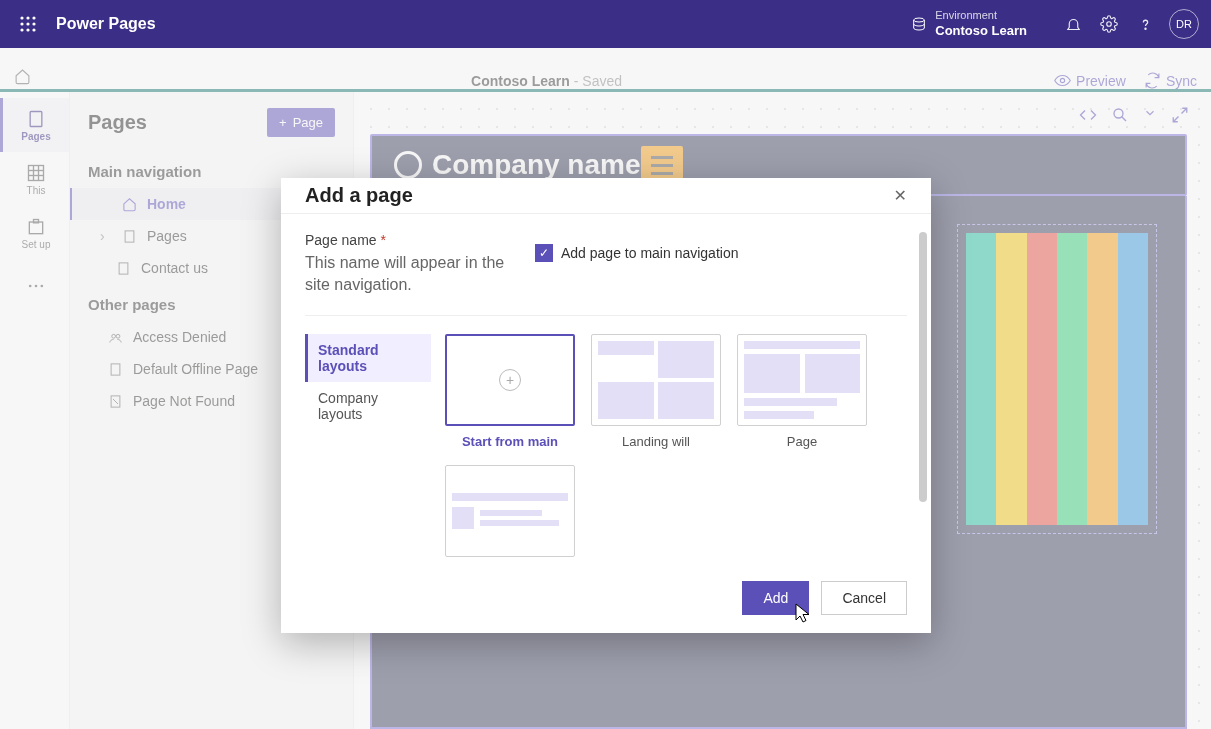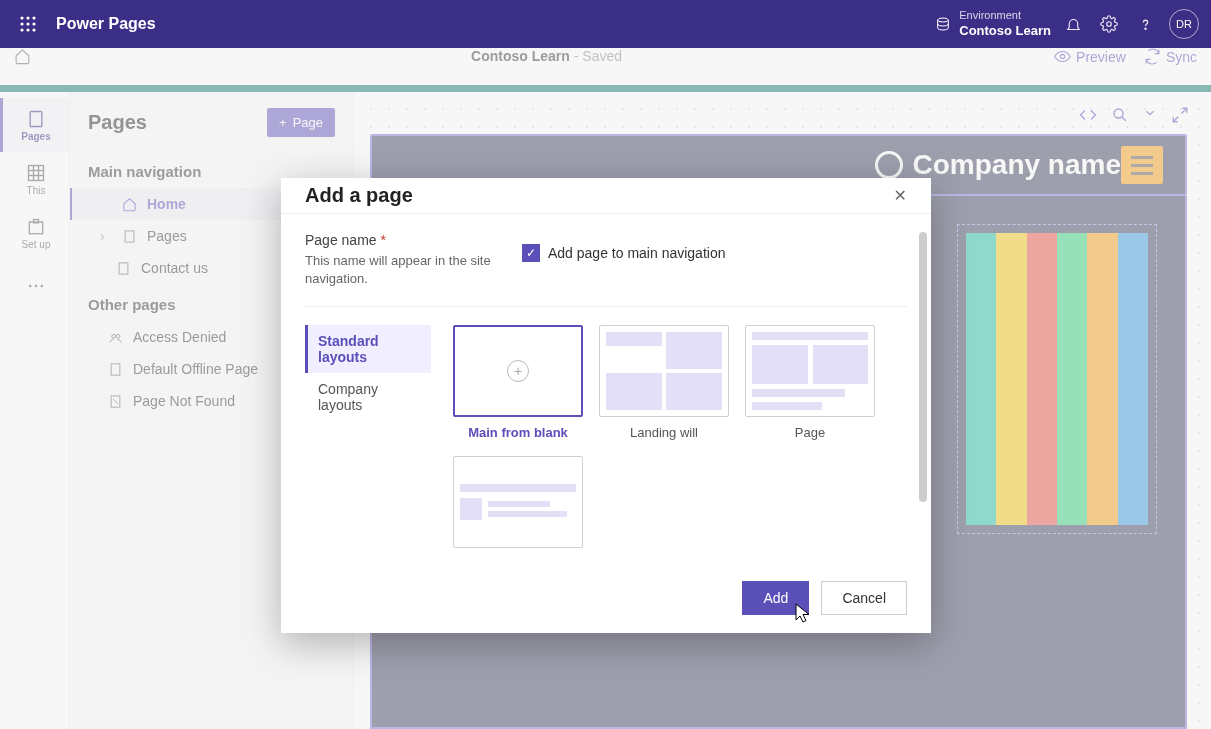--- a/index.html
+++ b/index.html
@@ -1,27 +1,27 @@
 <!DOCTYPE html>
 <html><head>
   <meta charset="utf-8">
   <style>
     *{box-sizing:border-box;margin:0;padding:0;font-family:"Segoe UI",Arial,sans-serif}
     body{width:1211px;height:729px;overflow:hidden;background:#fff;position:relative}
     .topbar{height:48px;background:#3b2e87;display:flex;align-items:center;color:#fff;padding:0 12px}
     .waffle{width:32px;height:32px;display:flex;align-items:center;justify-content:center;cursor:pointer}
     .brand{margin-left:12px;font-size:16px;font-weight:600}
     .topbar-spacer{flex:1}
-    .env{display:flex;align-items:center;gap:8px;margin-right:4px}
+    .env{display:flex;align-items:center;gap:8px;margin-right:28px}
     .env-text{font-size:11px;line-height:1.3}
     .env-label{opacity:.8}
     .env-name{font-size:13px;font-weight:600}
     .top-icon{width:36px;height:36px;display:flex;align-items:center;justify-content:center;cursor:pointer;opacity:.9}
     .avatar{width:30px;height:30px;border:1px solid rgba(255,255,255,.6);border-radius:50%;display:flex;align-items:center;justify-content:center;font-size:11px;margin-left:6px}
-    .subbar{height:44px;background:#fff;border-bottom:7px solid #0f766e;display:flex;align-items:flex-start;padding:0 14px}
+    .subbar{height:44px;background:#fff;border-bottom:3px solid #0f766e;display:flex;align-items:flex-end;padding:0 14px}
     .home-ico{color:#666;margin-right:8px}
     .subbar-center{flex:1;text-align:center;font-size:14px;color:#444}
     .subbar-center .site{font-weight:600;color:#333}
     .subbar-center .saved{color:#888}
     .subbar-actions{display:flex;gap:18px;color:#5b4fb8;font-size:14px}
     .subbar-actions span{display:flex;align-items:center;gap:5px;cursor:pointer}
     .body{display:flex;height:calc(729px - 48px - 44px)}
     .rail{width:70px;background:#fff;border-right:1px solid #eee;padding-top:6px}
     .rail-item{height:54px;display:flex;flex-direction:column;align-items:center;justify-content:center;font-size:10px;color:#555;cursor:pointer;border-left:3px solid transparent}
     .rail-item.active{background:#f4f4f8;border-left-color:#5b4fb8;color:#3b2e87;font-weight:600}
@@ -32,47 +32,47 @@
     .addpage{background:#5b4fb8;color:#fff;border:none;padding:7px 12px;border-radius:2px;font-size:13px;display:flex;align-items:center;gap:6px;cursor:pointer}
     .side-section{font-size:15px;font-weight:600;color:#333;padding:12px 18px 8px}
     .nav-item{display:flex;align-items:center;gap:10px;padding:8px 18px 8px 30px;font-size:14px;color:#323130;cursor:pointer}
     .nav-item.sel{background:#ededf4;color:#5b4fb8;font-weight:600;border-left:2px solid #5b4fb8;padding-left:28px}
     .nav-item .chev{width:12px;color:#888}
     .nav-item .ficon{color:#666}
     .canvas{flex:1;background:#fff;position:relative}
     .canvas-tools{position:absolute;top:14px;right:22px;display:flex;gap:14px;color:#5b4fb8}
     .canvas-tools span{cursor:pointer}
     .dotbg{position:absolute;top:0;left:0;right:0;bottom:0;background:#fff;background-image:radial-gradient(#d9d9d9 1px,transparent 1px);background-size:18px 18px;background-position:8px 8px}
-    .preview-header{position:absolute;top:42px;left:16px;right:24px;height:62px;background:#3b3d5c;display:flex;align-items:center;padding:0 22px;justify-content:flex-end;border:2px solid #7a70d9;border-radius:2px}
+    .preview-header{position:absolute;top:42px;left:16px;right:24px;height:62px;background:#3b3d5c;display:flex;align-items:center;padding:0 22px;justify-content:flex-start;border:2px solid #7a70d9;border-radius:2px}
     .preview-header .logo{display:flex;align-items:center;gap:10px;color:#fff}
     .preview-header .logo-circle{width:28px;height:28px;border:3px solid #fff;border-radius:50%}
     .preview-header h3{font-size:28px;color:#fff;font-weight:600}
     .hamburger{width:42px;height:38px;background:#f39c12;border-radius:2px;display:flex;flex-direction:column;justify-content:center;align-items:center;gap:5px}
     .hamburger div{width:22px;height:3px;background:#555}
     .preview-body{position:absolute;top:104px;left:16px;right:24px;bottom:0;background:#3b3d5c;border:2px solid #7a70d9;border-top:0}
     .img-box{position:absolute;right:28px;top:28px;width:200px;height:310px;border:1px dashed #9a92e0;padding:8px}
     .fake-img{width:100%;height:100%;display:grid;grid-template-columns:repeat(6,1fr)}
     .fake-img div:nth-child(1){background:#1abc9c}.fake-img div:nth-child(2){background:#f1c40f}.fake-img div:nth-child(3){background:#e74c3c}.fake-img div:nth-child(4){background:#2ecc71}.fake-img div:nth-child(5){background:#f39c12}.fake-img div:nth-child(6){background:#3498db}
     
     .scrim{position:absolute;top:48px;left:0;right:0;bottom:0;background:rgba(240,240,240,.55)}
     .modal{position:absolute;left:281px;top:178px;width:650px;height:455px;background:#fff;box-shadow:0 10px 36px rgba(0,0,0,.28);display:flex;flex-direction:column}
     .modal-head{padding:6px 24px;border-bottom:1px solid #eee;display:flex;align-items:center;justify-content:space-between}
     .modal-head h3{font-size:20px;font-weight:600;color:#222}
     .close{cursor:pointer;color:#666;font-size:16px}
     .modal-body{padding:18px 24px 0;display:flex;flex-direction:column;flex:1;overflow:hidden;position:relative}
-    .form-row{display:flex;gap:7px;align-items:flex-start}
+    .form-row{display:flex;gap:20px;align-items:flex-start}
     .form-left{width:210px;font-size:14px;color:#444}
     .req{color:#c0392b}
-    .hint{font-size:13px;color:#666;margin-top:4px;line-height:1.4}
+    .hint{font-size:16px;color:#666;margin-top:4px;line-height:1.4}
     .form-right{flex:1}
     .inp{width:100%;height:34px;border:1px solid #333;padding:0 10px;font-size:14px;color:#333}
     .chk{display:flex;align-items:center;gap:8px;margin-top:12px;font-size:14px;color:#333}
     .chk-box{width:18px;height:18px;background:#5b4fb8;display:flex;align-items:center;justify-content:center;color:#fff;font-size:12px}
     .divider{height:1px;background:#eee;margin:18px 0}
-    .layouts{display:flex;gap:12px}
+    .layouts{display:flex;gap:4px}
     .layout-tabs{width:128px;border-right:2px solid transparent}
     .ltab{padding:8px 10px;font-size:14px;color:#555;cursor:pointer;border-left:3px solid transparent}
     .ltab.active{background:#f1efff;color:#5b4fb8;font-weight:600;border-left-color:#5b4fb8}
     .cards{flex:1;display:flex;flex-wrap:wrap;gap:16px;padding-left:8px}
     .card{width:130px}
     .card-box{height:92px;border:1px solid #d0d0d0;border-radius:2px;display:flex;align-items:center;justify-content:center;padding:6px}
     .card.sel .card-box{border:2px solid #5b4fb8}
     .card-label{text-align:center;font-size:13px;color:#555;margin-top:8px}
     .card.sel .card-label{color:#5b4fb8;font-weight:600}
     .mini-grid{display:grid;grid-template-columns:1fr 1fr;grid-template-rows:1fr 1fr;gap:4px;width:100%;height:100%}
@@ -327,21 +327,21 @@
     <div class="layouts">
       <div class="layout-tabs">
         <div class="ltab active">Standard layouts</div>
         <div class="ltab">Company layouts</div>
       </div>
       <div class="cards">
         <div class="card sel">
           <div class="card-box">
               <div class="plus-circle">+</div>
             </div>
-          <div class="card-label">Main from blank</div>
+          <div class="card-label">Start from main</div>
         </div>
         <div class="card">
           <div class="card-box">
               <div class="mini-grid">
                 <div style="grid-column:1;grid-row:1;height:14px"></div>
                 <div style="grid-column:2;grid-row:1"></div>
                 <div></div>
                 <div></div>
               </div>
             </div>

